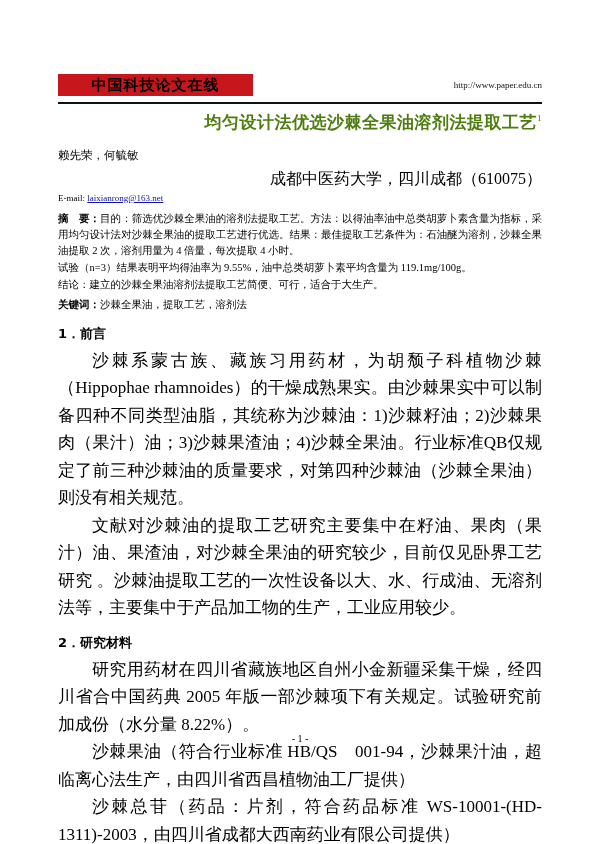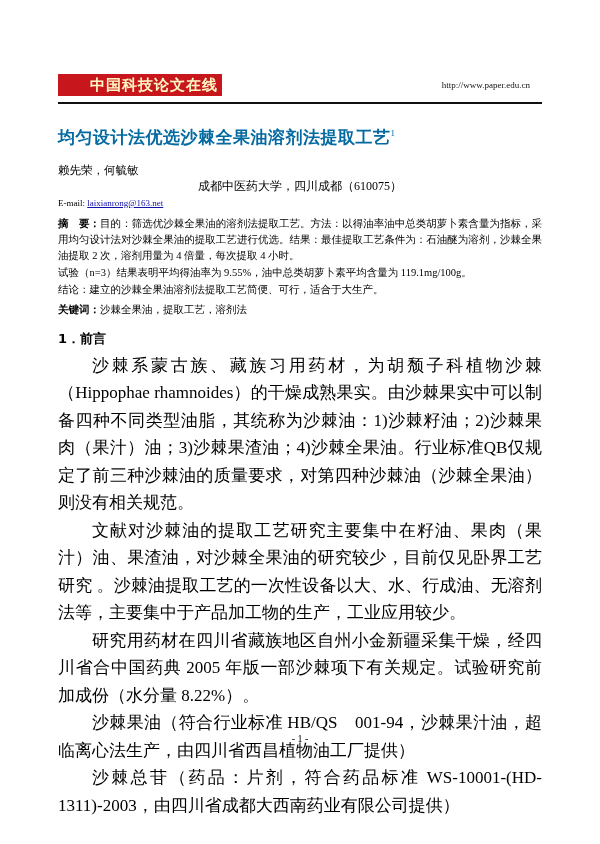--- a/index.html
+++ b/index.html
@@ -32,68 +32,68 @@
   .header {
     position: relative;
     height: 42px;
     border-bottom: 2px solid #111;
     margin-bottom: 2px;
   }
   .logo {
     position: absolute;
     left: 0;
     top: 14px;
-    width: 136px;
+    width: 195px;
     height: 22px;
     background: #c8161d;
-    color: #fef9c3;
+    color: #000000;
     font-family: "DejaVu Sans", sans-serif;
     font-weight: bold;
     font-size: 15px;
     line-height: 22px;
     letter-spacing: 1px;
     text-align: center;
     white-space: nowrap;
     overflow: hidden;
-    padding-left: 28px;
   }
   .header-url {
     position: absolute;
-    right: 12px;
+    right: 0;
     top: 20px;
     font-family: "Liberation Serif", serif;
     font-size: 9px;
     color: #111;
   }
 
   
   .doc-title {
-    margin-top: 22px;
-    text-align: left;
+    margin-top: 7px;
+    text-align: right;
     font-family: "DejaVu Sans", sans-serif;
     font-weight: bold;
     font-size: 17px;
-    color: #0369a1;
+    color: #4d7c0f;
     letter-spacing: 0.5px;
   }
   .doc-title .fn-ref {
     font-size: 9px;
     font-weight: normal;
     vertical-align: super;
     font-family: "Liberation Serif", serif;
   }
   .authors {
     margin-top: 14px;
     text-align: left;
     font-size: 11.5px;
     color: #000;
   }
   .affiliation {
-    text-align: center;
-    font-size: 12px;
+    margin-top: 6px;
+    text-align: right;
+    font-size: 16px;
     color: #000;
   }
   .email-line {
     margin-top: 3px;
     text-align: left;
     font-size: 9px;
     color: #000;
   }
   .email-line .mail {
     color: #1111aa;
@@ -207,20 +207,21 @@
     </div>
 
     <div class="keywords">
       <span class="lbl">关键词：</span><span>沙棘全果油，提取工艺，溶剂法</span>
     </div>
 
     <div class="sec-head">1．前言</div>
     <p class="body-p">沙棘系蒙古族、藏族习用药材，为胡颓子科植物沙棘（Hippophae rhamnoides）的干燥成熟果实。由沙棘果实中可以制备四种不同类型油脂，其统称为沙棘油：1)沙棘籽油；2)沙棘果肉（果汁）油；3)沙棘果渣油；4)沙棘全果油。行业标准QB仅规定了前三种沙棘油的质量要求，对第四种沙棘油（沙棘全果油）则没有相关规范。</p>
     <p class="body-p">文献对沙棘油的提取工艺研究主要集中在籽油、果肉（果汁）油、果渣油，对沙棘全果油的研究较少，目前仅见卧界工艺研究 。沙棘油提取工艺的一次性设备以大、水、行成油、无溶剂法等，主要集中于产品加工物的生产，工业应用较少。</p>
 
+    <div class="sec-head">2．研究材料</div>
     <p class="body-p">研究用药材在四川省藏族地区自州小金新疆采集干燥，经四川省合中国药典 2005 年版一部沙棘项下有关规定。试验研究前加成份（水分量 8.22%）。</p>
     <p class="body-p">沙棘果油（符合行业标准 HB/QS　001-94，沙棘果汁油，超临离心法生产，由四川省西昌植物油工厂提供）</p>
     <p class="body-p">沙棘总苷（药品：片剂，符合药品标准 WS-10001-(HD-1311)-2003，由四川省成都大西南药业有限公司提供）</p>
 
   </div>
 
 
   <div class="page-number">- 1 -</div>
 
 </div>

